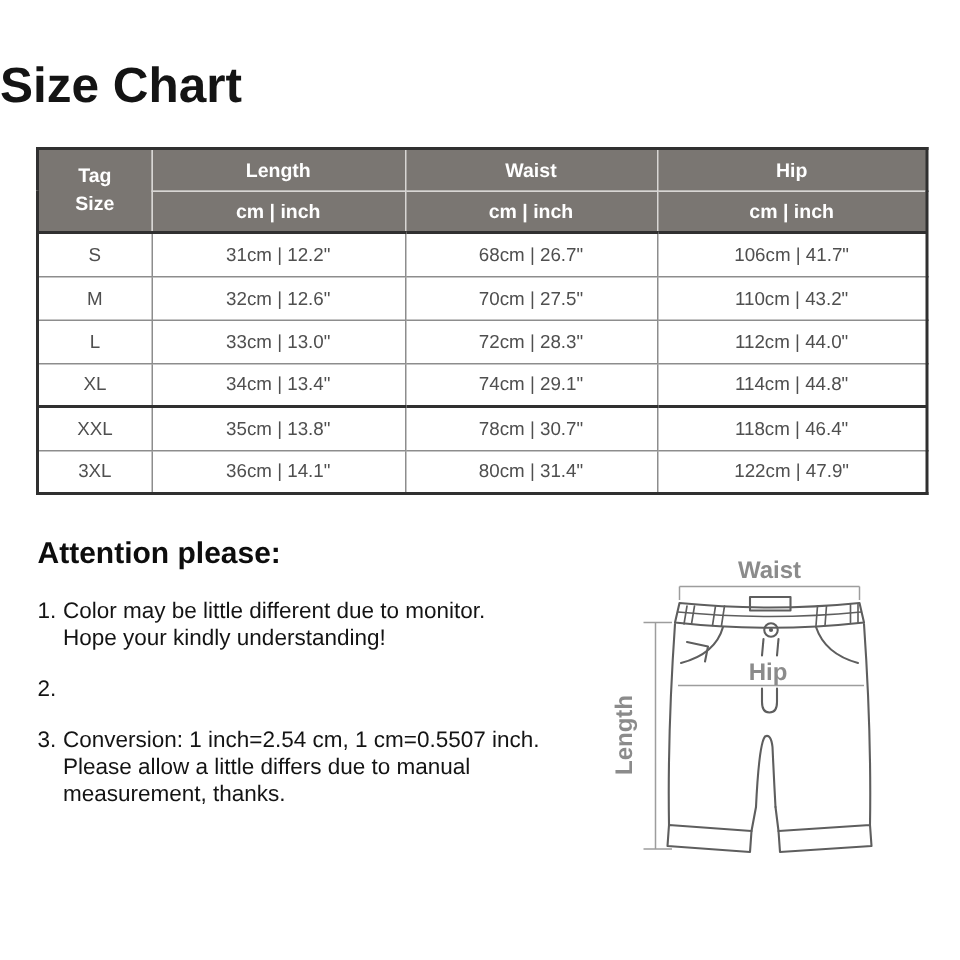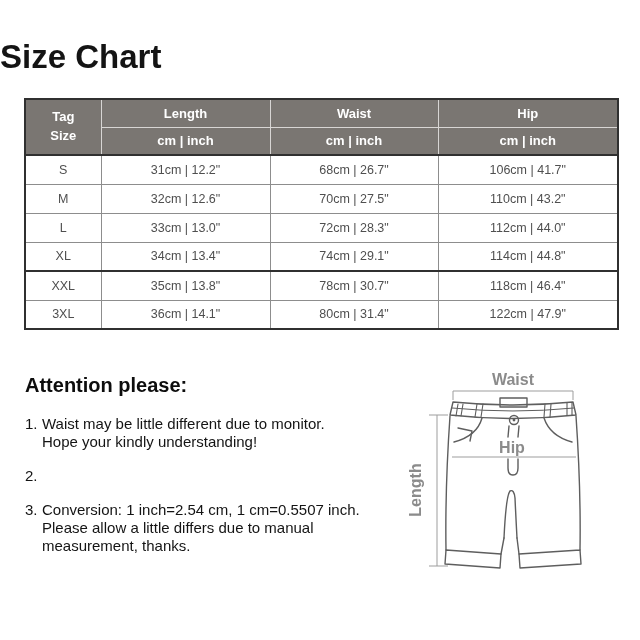--- a/index.html
+++ b/index.html
@@ -30,21 +30,21 @@
     background:#ffffff;color:#4f4f4f;font-size:12.5px;font-weight:400;
     border:1px solid #8d8d8d;
   }
   table.size-table tbody tr.first-row th, table.size-table tbody tr.first-row td{
     border-top:2px solid #303030;
   }
   table.size-table tbody tr.thick-top th, table.size-table tbody tr.thick-top td{
     border-top:2px solid #303030;
   }
   .attention{position:absolute;left:25px;top:358px;width:388px;color:#141414;}
-  .attention h2{margin:16px 0 18px 0;font-size:20px;font-weight:700;color:#0d0d0d;}
+  .attention h2{margin:0 0 18px 0;font-size:20px;font-weight:700;color:#0d0d0d;}
   .note{display:flex;margin:0 0 16px 0;font-size:15px;line-height:18px;color:#141414;}
   .note .marker{flex:0 0 17px;}
   .note .note-text{white-space:pre-wrap;}
   .diagram{position:absolute;left:400px;top:358px;width:235px;height:280px;}
   .diagram svg{display:block;}
   .measure-label{
     font-family:"Liberation Sans", sans-serif;font-size:16px;font-weight:700;fill:#8b8b8b;
   }
 </style>
 </head>
@@ -112,21 +112,21 @@
         <td>80cm | 31.4"</td>
         <td>122cm | 47.9"</td>
       </tr>
     </tbody>
   </table>
 
   <section class="attention">
     <h2>Attention please:</h2>
     <div class="note">
       <span class="marker">1.</span>
-      <div class="note-text">Waist may be little different due to monitor.
+      <div class="note-text">Color may be little different due to monitor.
 Hope your kindly understanding!</div>
     </div>
     <div class="note">
       <span class="marker">2.</span>
     </div>
     <div class="note">
       <span class="marker">3.</span>
       <div class="note-text">Conversion: 1 inch=2.54 cm, 1 cm=0.5507 inch.
 Please allow a little differs due to manual
 measurement, thanks.</div>

